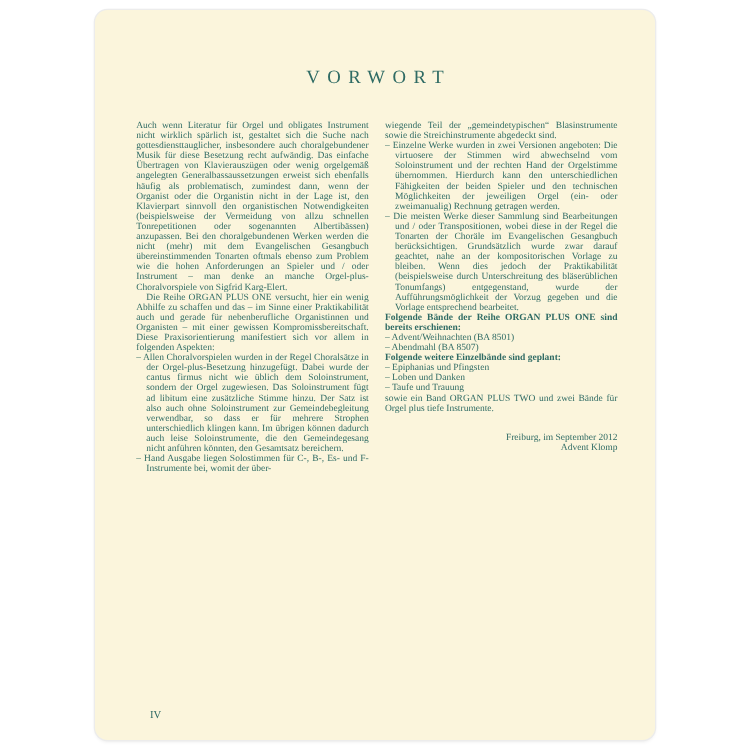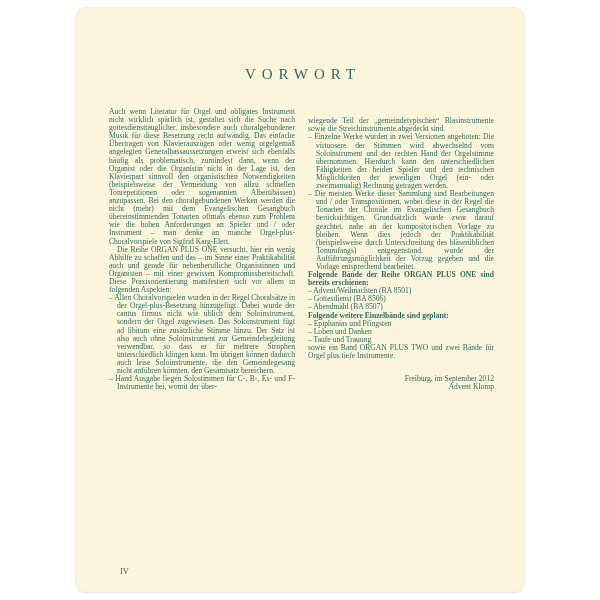--- a/index.html
+++ b/index.html
@@ -22,37 +22,36 @@
     left: 76px;
     top: 8px;
     width: 448px;
     height: 584px;
     background: #fbf5dc;
     border-radius: 10px;
     box-shadow: 0 0 0 1px #ececec, 0 1px 3px rgba(0,0,0,0.08);
   }
   .title {
     text-align: center;
-    margin: 16px;
+    margin: 4px;
     padding-top: 42px;
     font-size: 15px;
     font-weight: normal;
     letter-spacing: 6px;
     text-indent: 6px; 
     color: #2f6b64;
   }
   .columns {
     display: flex;
     gap: 13px;
     margin: 25px 30px 0 33px;
     color: #2f6b64;
     font-size: 7.6px;
     line-height: 8.1px;
     text-align: justify;
-    align-items: flex-end;
   }
   .col { width: 50%; }
   .col p { margin: 0; }
   .first-indent { text-indent: 8px; }
   .hang {
     padding-left: 8px;
     text-indent: -8px;
   }
   .cont { 
     padding-left: 0;
@@ -94,21 +93,20 @@
         <p class="hang">– Hand Ausgabe liegen Solostimmen für C-, B-, Es- und F- Instrumente bei, womit der über-</p>
       </div>
 
       <div class="col">
         <p class="cont">wiegende Teil der „gemeindetypischen“ Blasinstrumente sowie die Streichinstrumente abgedeckt sind.</p>
         <p class="hang">– Einzelne Werke wurden in zwei Versionen angeboten: Die virtuosere der Stimmen wird abwechselnd vom Soloinstrument und der rechten Hand der Orgelstimme übernommen. Hierdurch kann den unterschiedlichen Fähigkeiten der beiden Spieler und den technischen Möglichkeiten der jeweiligen Orgel (ein- oder zweimanualig) Rechnung getragen werden.</p>
         <p class="hang">– Die meisten Werke dieser Sammlung sind Bearbeitungen und / oder Transpositionen, wobei diese in der Regel die Tonarten der Choräle im Evangelischen Gesangbuch berücksichtigen. Grundsätzlich wurde zwar darauf geachtet, nahe an der kompositorischen Vorlage zu bleiben. Wenn dies jedoch der Praktikabilität (beispielsweise durch Unterschreitung des bläserüblichen Tonumfangs) entgegenstand, wurde der Aufführungsmöglichkeit der Vorzug gegeben und die Vorlage entsprechend bearbeitet.</p>
 
         <p class="gap">Folgende Bände der Reihe ORGAN PLUS ONE sind bereits erschienen:</p>
         <p class="list-line">– Advent/Weihnachten (BA 8501)</p>
-        <p class="list-line">– Gottesdienst (BA 8506)</p>
         <p class="list-line">– Abendmahl (BA 8507)</p>
 
         <p class="gap">Folgende weitere Einzelbände sind geplant:</p>
         <p class="list-line">– Epiphanias und Pfingsten</p>
         <p class="list-line">– Loben und Danken</p>
         <p class="list-line">– Taufe und Trauung</p>
         <p>sowie ein Band ORGAN PLUS TWO und zwei Bände für Orgel plus tiefe Instrumente.</p>
 
         <div class="closing">
           <p>Freiburg, im September 2012</p>

